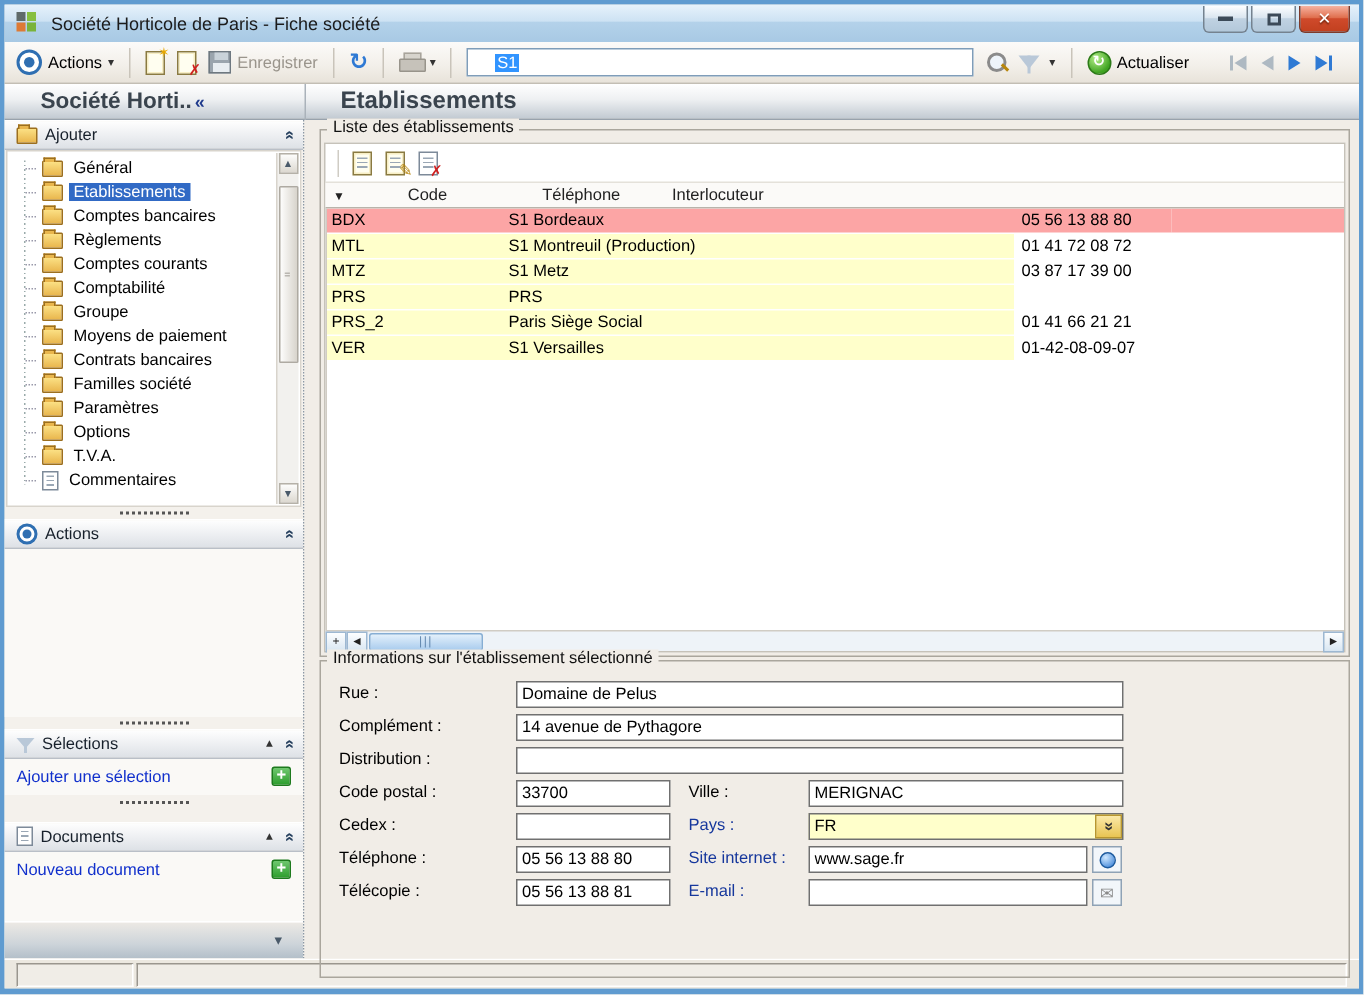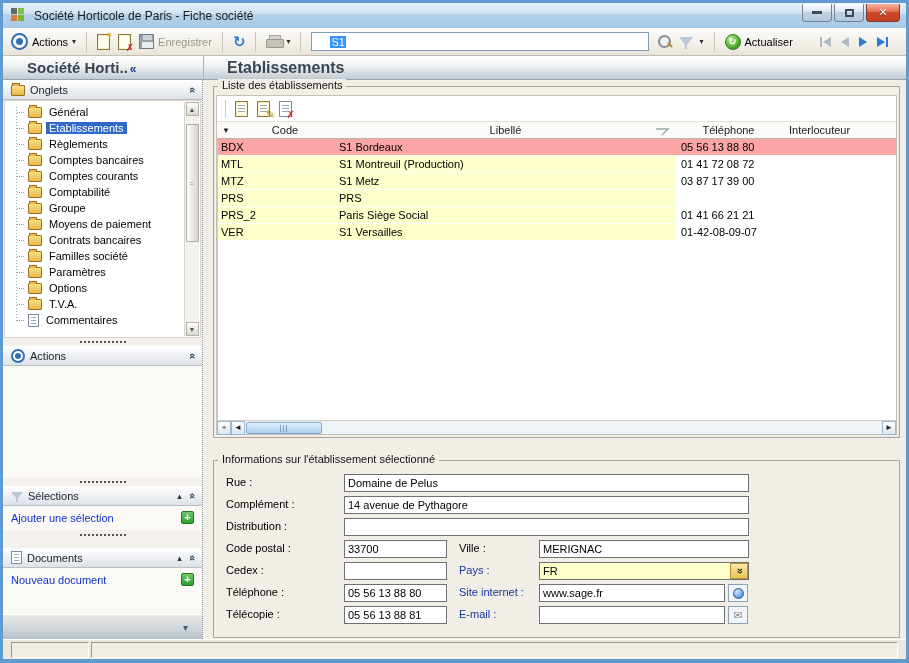--- a/index.html
+++ b/index.html
@@ -140,21 +140,21 @@
   .funnel-sm::after { content:""; position:absolute; left:-1px; top:-7px; width:2px; height:10px; background:#b9c8d8; }
   .target-sm { width:14px; height:14px; border-radius:50%; border:2px solid #2f6fb2; background:#fff;
                display:flex; align-items:center; justify-content:center; flex:0 0 14px;}
   .target-sm i { width:6px; height:6px; border-radius:50%; background:#2f6fb2; }
 
   
   .main { flex:1; position:relative; background:#f1ede7; }
   .groupbox { position:absolute; left:10px; right:6px; border:1px solid #aaa69d; }
   .gb-label { position:absolute; top:-8px; left:4px; background:#f1ede7; padding:0 4px; color:#111; }
   #group-list { top:6px; height:352px; }
-  #group-info { top:380px; height:178px; }
+  #group-info { top:360px; height:212px; }
   .list-panel { position:absolute; inset:8px 2px 2px 2px; background:#fff; border:1px solid #c6c2b9;
                 display:flex; flex-direction:column; }
   .mini-toolbar { height:26px; flex:0 0 26px; display:flex; align-items:center; gap:9px; padding-left:8px;
                   border-bottom:1px solid #e4e1da; }
   .mini-sep { width:1px; height:18px; background:#cfccc4; }
   .thead { height:17px; flex:0 0 17px; display:flex; align-items:center; border-bottom:1px solid #b8b4ab;
            background:#fbfaf8; color:#222; }
   .th { text-align:center; }
   .th.sel-col { width:18px; flex:0 0 18px; font-size:8px; color:#222; }
   .th.code { width:100px; flex:0 0 100px; }
@@ -296,45 +296,45 @@
     </div>
     <div class="hdr-div"></div>
     <div class="main-title">Etablissements</div>
   </div>
 
   <div class="content">
 
     <div class="sidebar">
       <div class="section-hdr">
         <span class="folder-icon"></span>
-        <span class="lbl">Onglets</span>
+        <span class="lbl">Ajouter</span>
         <span class="chev-dbl">«</span>
       </div>
       <div class="tree-panel">
         <div class="tree-vline"></div>
         <div id="tree-items">
             <div class="tree-item">
               <span class="tree-stub"></span>
               <span class="folder-icon"></span>
               <span class="tree-label">Général</span>
             </div>
             <div class="tree-item">
               <span class="tree-stub"></span>
               <span class="folder-icon"></span>
               <span class="tree-label sel">Etablissements</span>
             </div>
             <div class="tree-item">
               <span class="tree-stub"></span>
               <span class="folder-icon"></span>
+              <span class="tree-label">Comptes bancaires</span>
+            </div>
+            <div class="tree-item">
+              <span class="tree-stub"></span>
+              <span class="folder-icon"></span>
               <span class="tree-label">Règlements</span>
-            </div>
-            <div class="tree-item">
-              <span class="tree-stub"></span>
-              <span class="folder-icon"></span>
-              <span class="tree-label">Comptes bancaires</span>
             </div>
             <div class="tree-item">
               <span class="tree-stub"></span>
               <span class="folder-icon"></span>
               <span class="tree-label">Comptes courants</span>
             </div>
             <div class="tree-item">
               <span class="tree-stub"></span>
               <span class="folder-icon"></span>
               <span class="tree-label">Comptabilité</span>
@@ -441,25 +441,20 @@
             <span class="doc-base doc-lines" style="position:relative">
                 <span class="badge pencil">✎</span>
               </span>
             <span class="doc-base plain doc-lines" style="position:relative">
                 <span class="badge redx">✗</span>
               </span>
           </div>
           <div class="thead">
             <span class="th sel-col">▼</span>
             <span class="th code">Code</span>
-            <span class="th lib"><span>Libellé</span>
-              <svg class="sort-icon" width="15" height="10">
-                  <path d="M1 2 L13 2 L7 8" fill="none" stroke="#9aa" stroke-width="1.4"></path>
-                </svg>
-            </span>
             <span class="th tel">Téléphone</span>
             <span class="th inter">Interlocuteur</span>
           </div>
           <div class="tbody" id="table-body">
               <div class="trow sel">
                 <span class="tcell code">BDX</span>
                 <span class="tcell lib">S1 Bordeaux</span>
                 <span class="tcell tel">05 56 13 88 80</span>
                 <span class="tcell inter"></span>
               </div>

